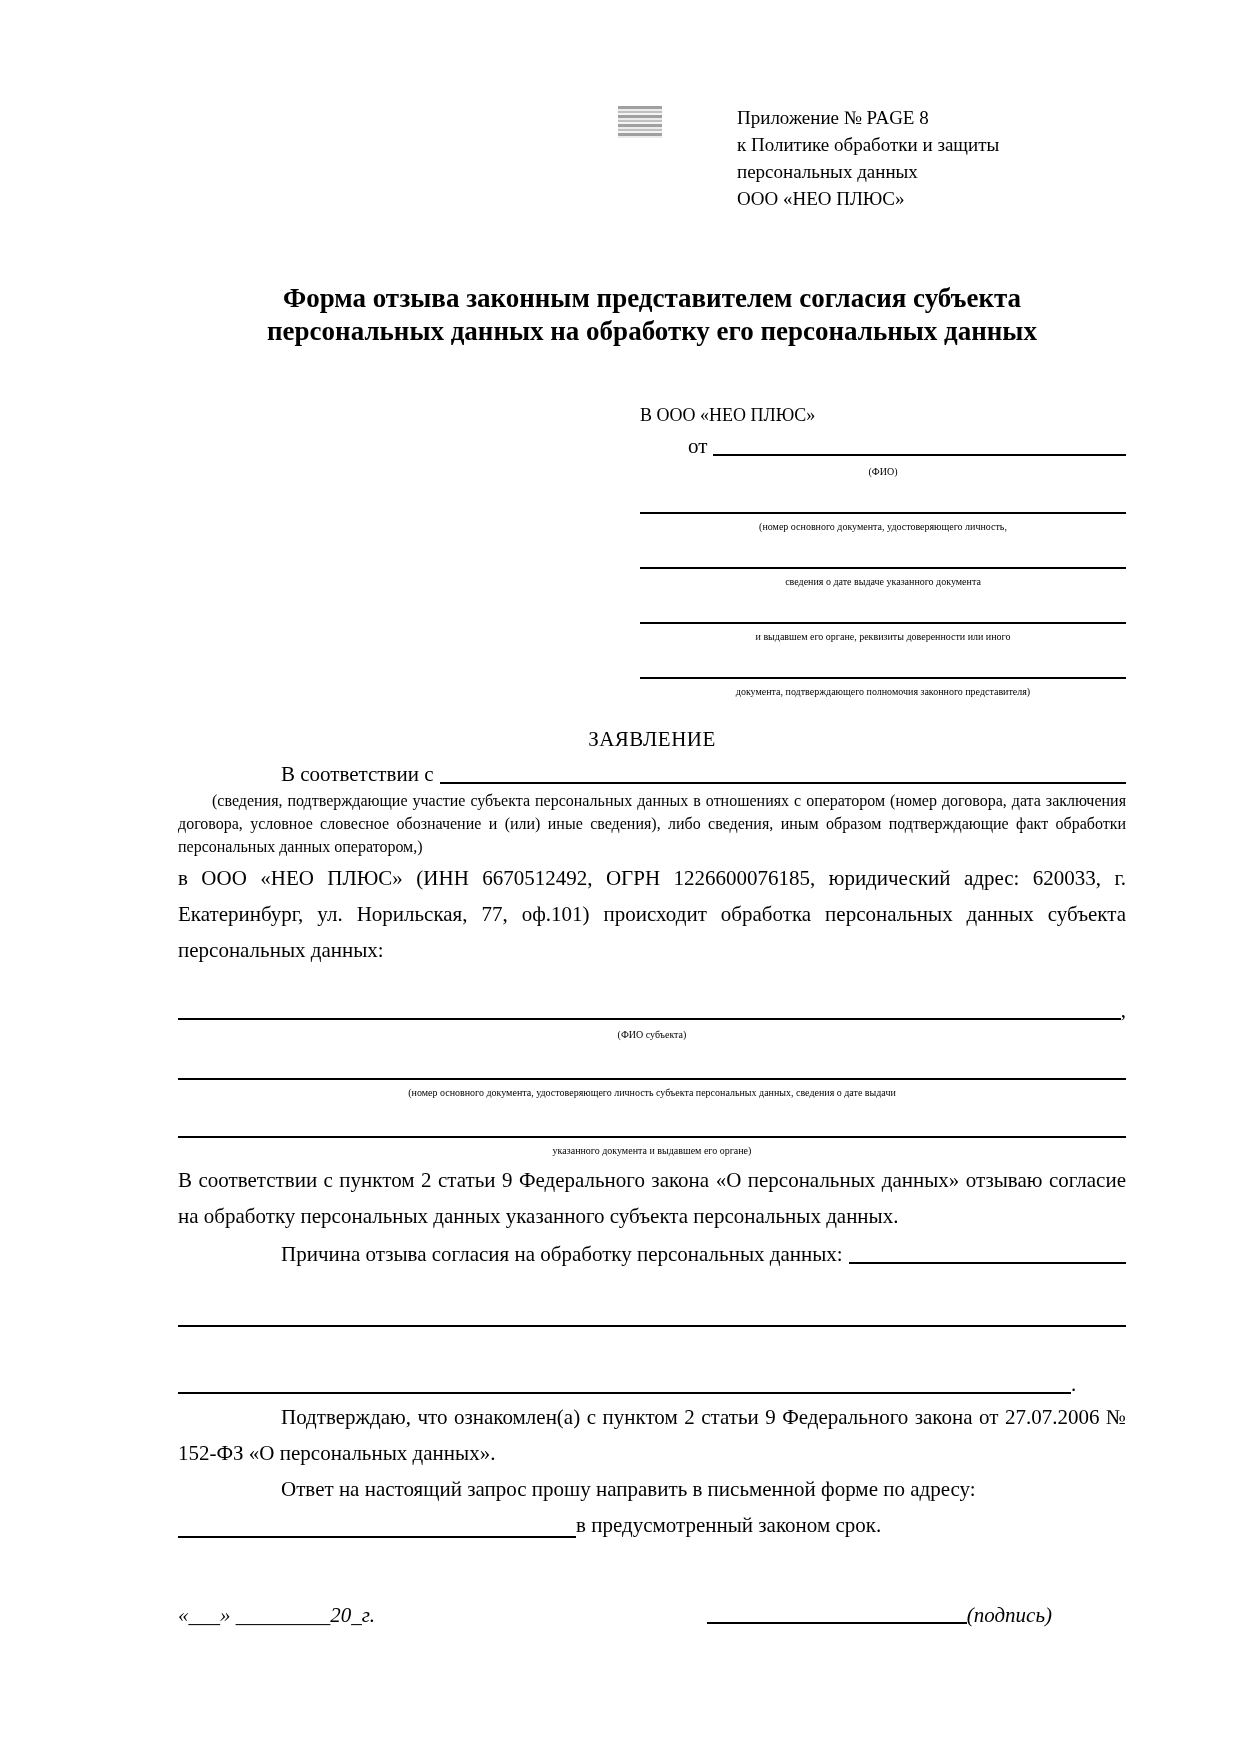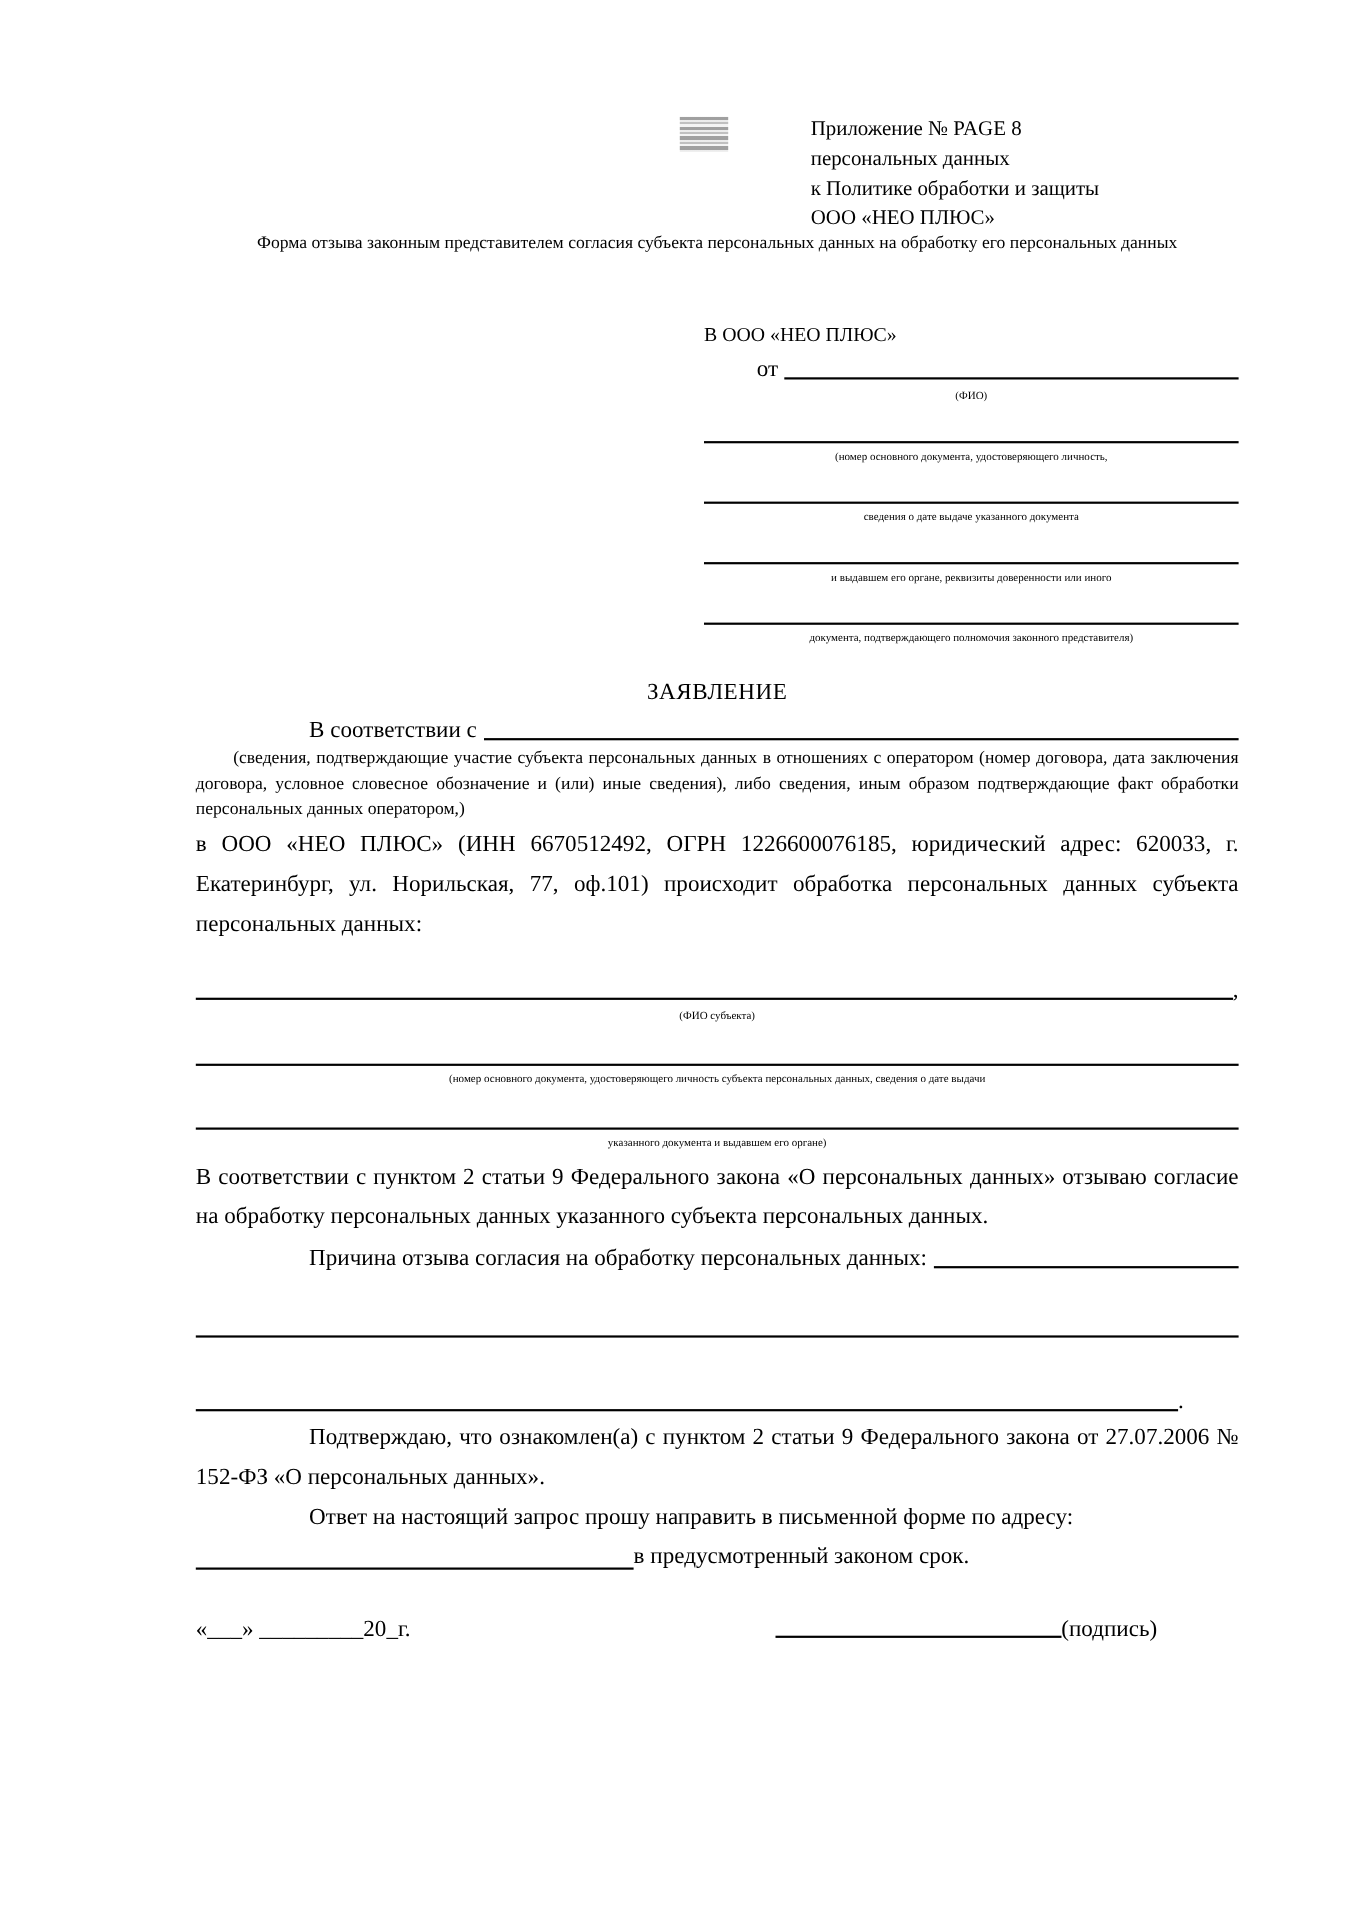--- a/index.html
+++ b/index.html
@@ -23,23 +23,24 @@
     position: absolute; left: 440px; top: 14px;
     width: 44px; height: 32px;
     background: repeating-linear-gradient(180deg,
       #8f8f8f 0 3px, #e8e8e8 3px 5px, #b5b5b5 5px 7px, #f2f2f2 7px 9px);
     opacity: .85;
   }
   .appendix { position: absolute; left: 559px; top: 12px; width: 389px;
     font-size: 19px; line-height: 27px; }
   
   .doc-title {
+    margin-top: 78px;
     text-align: center;
-    font-weight: normal;
-    font-size: 16px;
+    font-weight: bold;
+    font-size: 27px;
     line-height: 33px;
     padding: 0 55px;
   }
   
   .addr { margin-left: 462px; width: 486px; margin-top: 52px; }
   .addr-to { font-size: 18px; line-height: 30px; }
   .addr-from { display: flex; margin-top: 4px; margin-left: 48px; }
   .addr-from .lbl { white-space: nowrap; }
   .fill { flex: 1 1 auto; border-bottom: 2px solid #000; margin: 0 0 3px 6px; }
   .cap { font-size: 10px; text-align: center; line-height: 19px; }
@@ -62,37 +63,37 @@
   .reason-row .lbl { margin-left: 103px; white-space: nowrap; }
   .free-line1 { border-bottom: 2px solid #000; height: 0; margin-top: 58px; }
   .free-line2 { display: flex; align-items: flex-end; margin-top: 45px; }
   .free-line2 .fill { margin: 0 0 3px 0; flex: 0 0 893px; }
   .confirm { text-indent: 103px; margin-top: 2px; }
   .response { text-indent: 103px; }
   .addr-send-row { display: flex; line-height: 36px; }
   .addr-send-row .fill { flex: 0 0 398px; margin: 0 0 5px 0; }
   .addr-send-row .suffix { white-space: nowrap; }
   
-  .sig-row { display: flex; margin-top: 36px; align-items: flex-start; }
+  .sig-row { display: flex; margin-top: 60px; align-items: flex-start; font-style: italic; }
   .sig-date { white-space: nowrap; }
   .sig-right { margin-left: auto; display: flex; align-items: flex-end; padding-right: 74px; }
   .sig-right .fill { flex: 0 0 260px; margin: 0 0 4px 0; }
   .sig-right .sig-cap { white-space: nowrap; }
 </style>
 </head>
 <body>
 
 <div class="page">
 
   <div class="hdr">
     <div class="wm-icon"></div>
     <div class="appendix">
       <div>Приложение №  PAGE 8</div>
+      <div>к Политике обработки и защиты</div>
       <div>персональных данных</div>
-      <div>к Политике обработки и защиты</div>
       <div>ООО «НЕО ПЛЮС»</div>
     </div>
   </div>
 
   <div class="doc-title">Форма отзыва законным представителем согласия субъекта персональных данных на обработку его персональных данных</div>
 
   <div class="addr">
     <div class="addr-to">В ООО «НЕО ПЛЮС»</div>
     <div class="addr-from">
       <span class="lbl">от</span>

